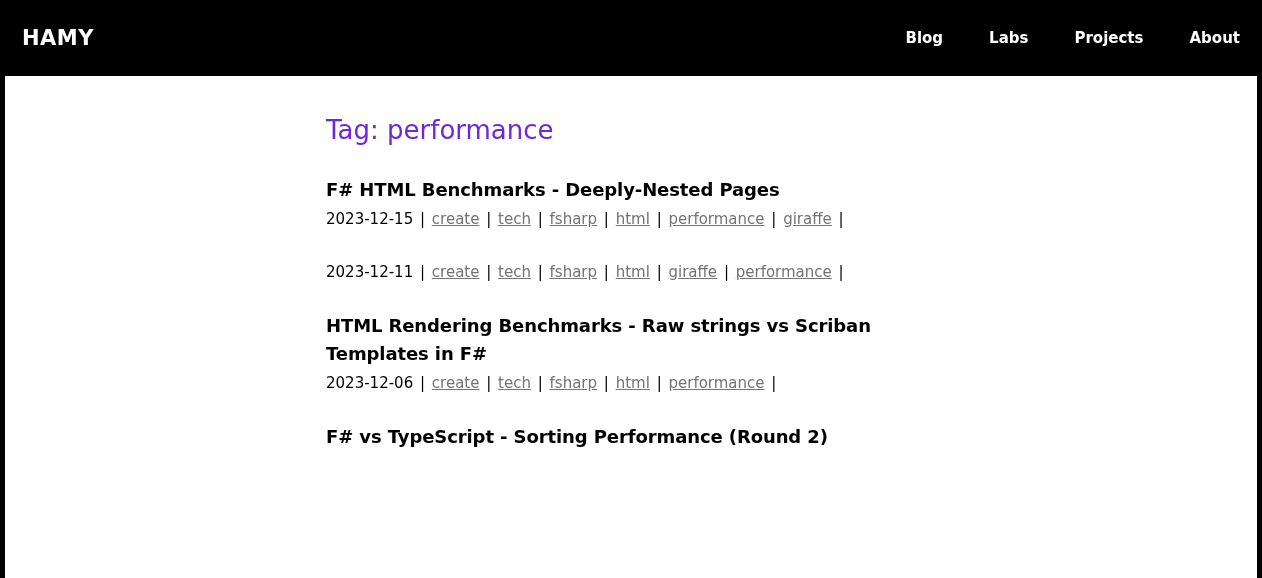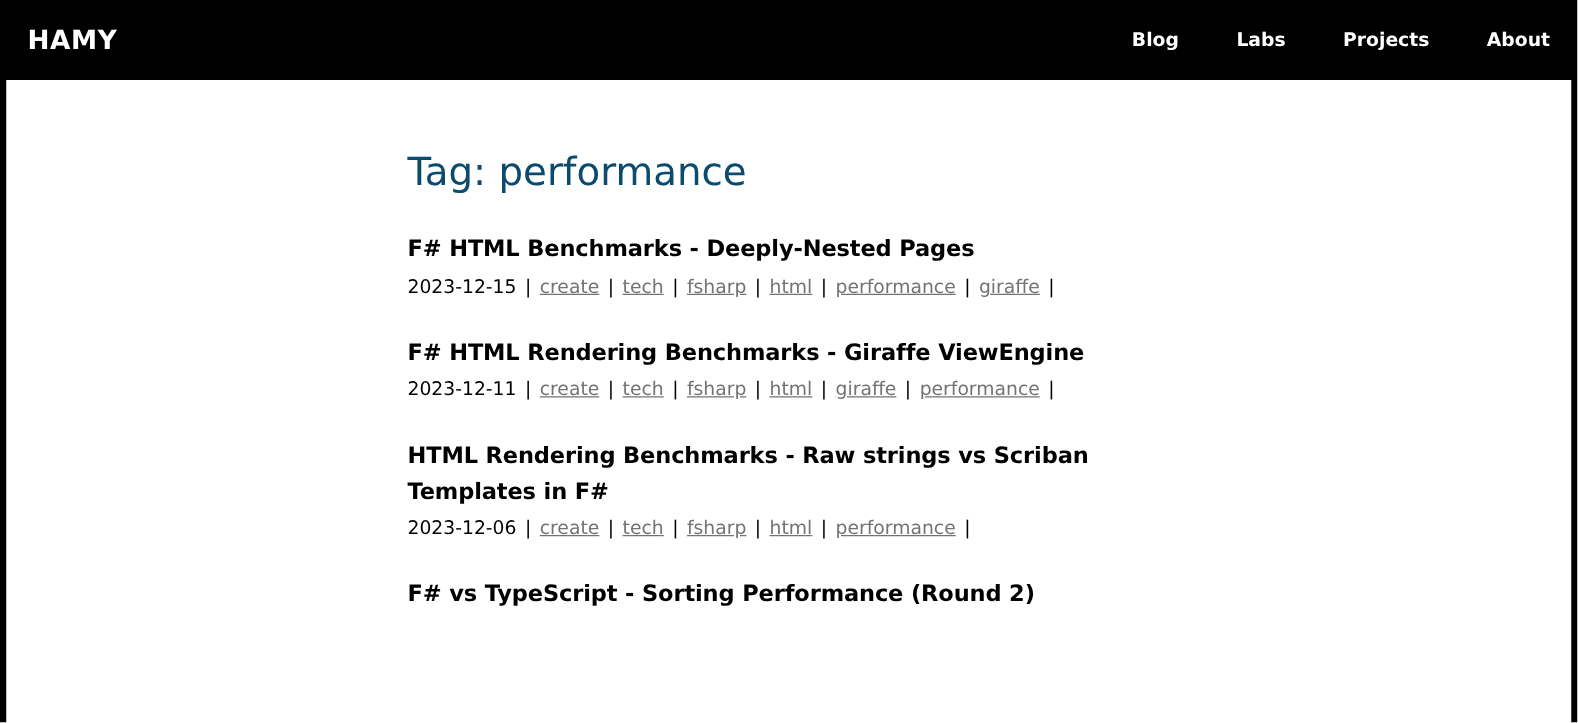--- a/index.html
+++ b/index.html
@@ -13,21 +13,21 @@
     height: 578px;
     background: #ffffff;
     font-family: "DejaVu Sans", "Liberation Sans", sans-serif;
     color: #000000;
     overflow: hidden;
   }
 
   
   .site-header {
     background: #000000;
-    height: 64px;
+    height: 76px;
     display: flex;
     align-items: center;
     justify-content: space-between;
     padding: 0 22px;
   }
   .site-logo {
     color: #ffffff;
     font-size: 21px;
     font-weight: bold;
     letter-spacing: 0.5px;
@@ -58,26 +58,26 @@
     overflow: hidden;
   }
   .content-wrap {
     padding: 0 0 0 321px;
   }
   .content-col {
     width: 620px;
   }
 
   .page-title {
-    font-size: 31px;
+    font-size: 26px;
     font-weight: normal;
     margin: 0;
-    padding: 54px 0 0 0;
+    padding: 38px 0 0 0;
     line-height: 1.3;
-    color: #0c4a6e;
+    color: #6d28d9;
   }
 
   .post-list {
     list-style: none;
     margin: 0;
     padding: 0;
   }
   .post-item {
     margin: 0;
     padding: 28px 0 0 0;
@@ -151,23 +151,20 @@
             <a class="tag-link" href="#">html</a>
             <span class="sep">|</span>
             <a class="tag-link" href="#">performance</a>
             <span class="sep">|</span>
             <a class="tag-link" href="#">giraffe</a>
             <span class="sep">|</span>
           </div>
         </li>
 
         <li class="post-item">
-          <h2 class="post-title">
-            <a href="#">F# HTML Rendering Benchmarks - Giraffe ViewEngine</a>
-          </h2>
           <div class="post-meta">
             <span class="meta-date">2023-12-11</span>
             <span class="sep">|</span>
             <a class="tag-link" href="#">create</a>
             <span class="sep">|</span>
             <a class="tag-link" href="#">tech</a>
             <span class="sep">|</span>
             <a class="tag-link" href="#">fsharp</a>
             <span class="sep">|</span>
             <a class="tag-link" href="#">html</a>

